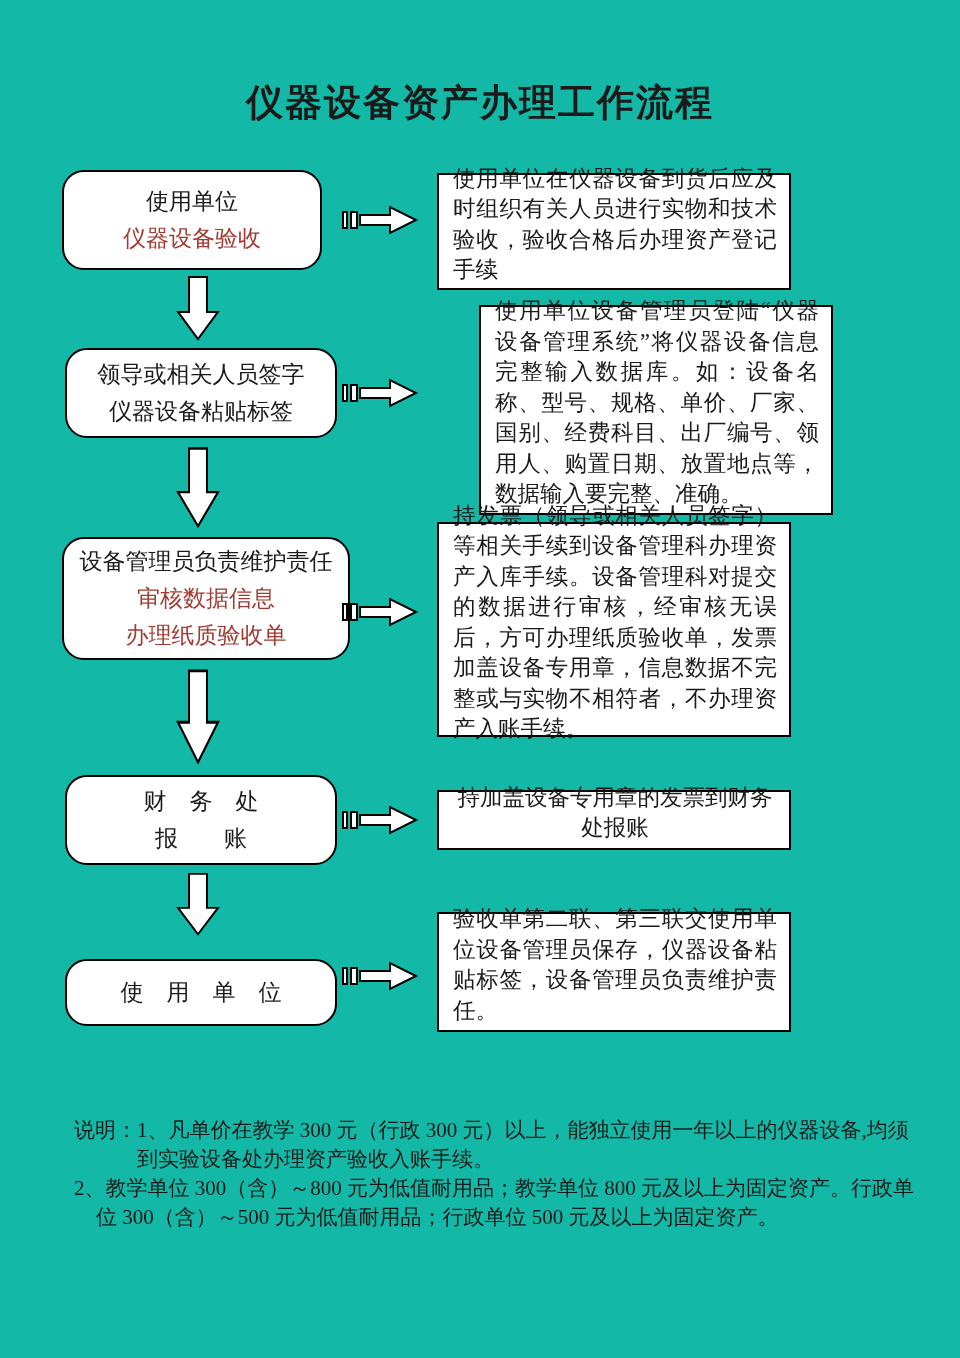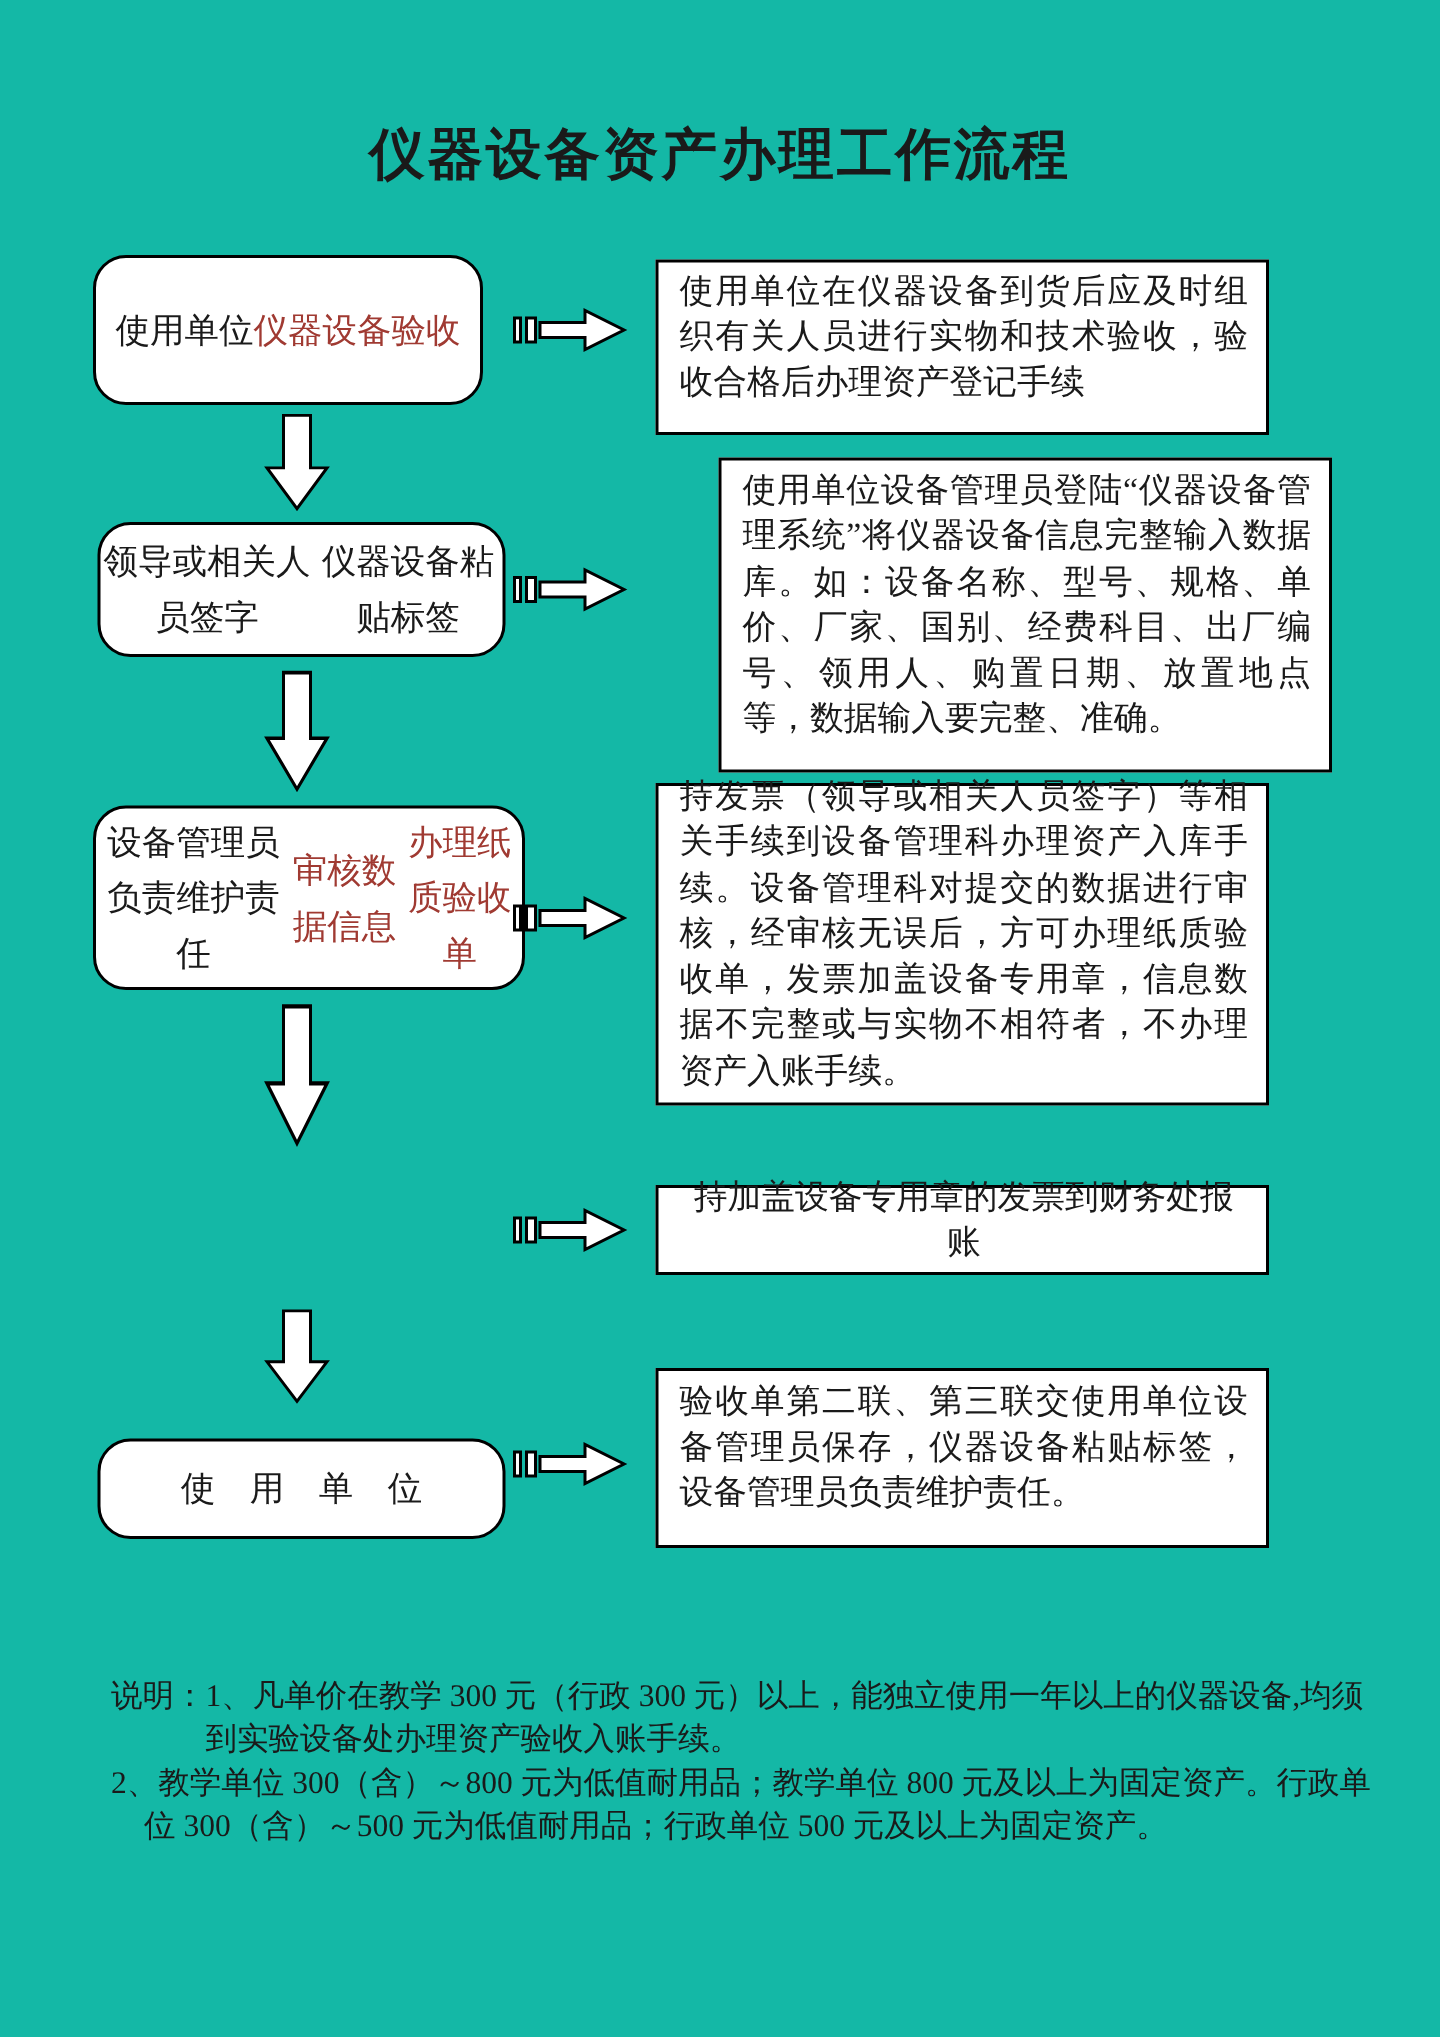--- a/index.html
+++ b/index.html
@@ -22,30 +22,31 @@
     font-size: 37px;
     font-weight: bold;
     letter-spacing: 2px;
   }
   .node {
     position: absolute;
     border: 2px solid var(--line);
     border-radius: 22px;
     background: #fff;
     display: flex;
+    flex-direction: column;
     justify-content: center;
     align-items: center;
     text-align: center;
     font-size: 23px;
     line-height: 37px;
   }
   .detail {
     position: absolute;
     left: 437px;
-    width: 409px;
+    width: 354px;
     border: 2px solid var(--line);
     background: #fff;
     display: flex;
     flex-direction: column;
     justify-content: center;
     font-size: 22.5px;
     line-height: 30.5px;
     padding: 6px 12px 20px 14px;
     text-align: justify;
   }
@@ -123,20 +124,24 @@
     </svg>
   </div>
   <div class="detail" style="top:522px; height:215px;">持发票（领导或相关人员签字）等相关手续到设备管理科办理资产入库手续。设备管理科对提交的数据进行审核，经审核无误后，方可办理纸质验收单，发票加盖设备专用章，信息数据不完整或与实物不相符者，不办理资产入账手续。</div>
 
   <div class="arrow" style="left:173px; top:668px; width:50px; height:100px;">
     <svg viewBox="0 0 50 70" preserveAspectRatio="none">
       <path d="M16 2 H34 V38 H45 L25 66 L5 38 H16 Z" fill="#fff" stroke="#000" stroke-width="2"></path>
     </svg>
   </div>
 
+  <div class="node" style="left:65px; top:775px; width:272px; height:90px;">
+    <div>财　务　处</div>
+    <div>报　　账</div>
+  </div>
   <div class="arrow" style="left:340px; top:800px; width:82px; height:40px;">
     <svg viewBox="0 0 82 40" preserveAspectRatio="none">
       <rect x="3" y="12" width="4" height="16" fill="#fff" stroke="#000" stroke-width="2"></rect>
       <rect x="11" y="12" width="6" height="16" fill="#fff" stroke="#000" stroke-width="2"></rect>
       <path d="M20 15 H50 V7 L76 20 L50 33 V25 H20 Z" fill="#fff" stroke="#000" stroke-width="2"></path>
     </svg>
   </div>
   <div class="detail center-text" style="top:790px; height:60px;">持加盖设备专用章的发票到财务处报账</div>
 
   <div class="arrow" style="left:173px; top:872px; width:50px; height:66px;">

